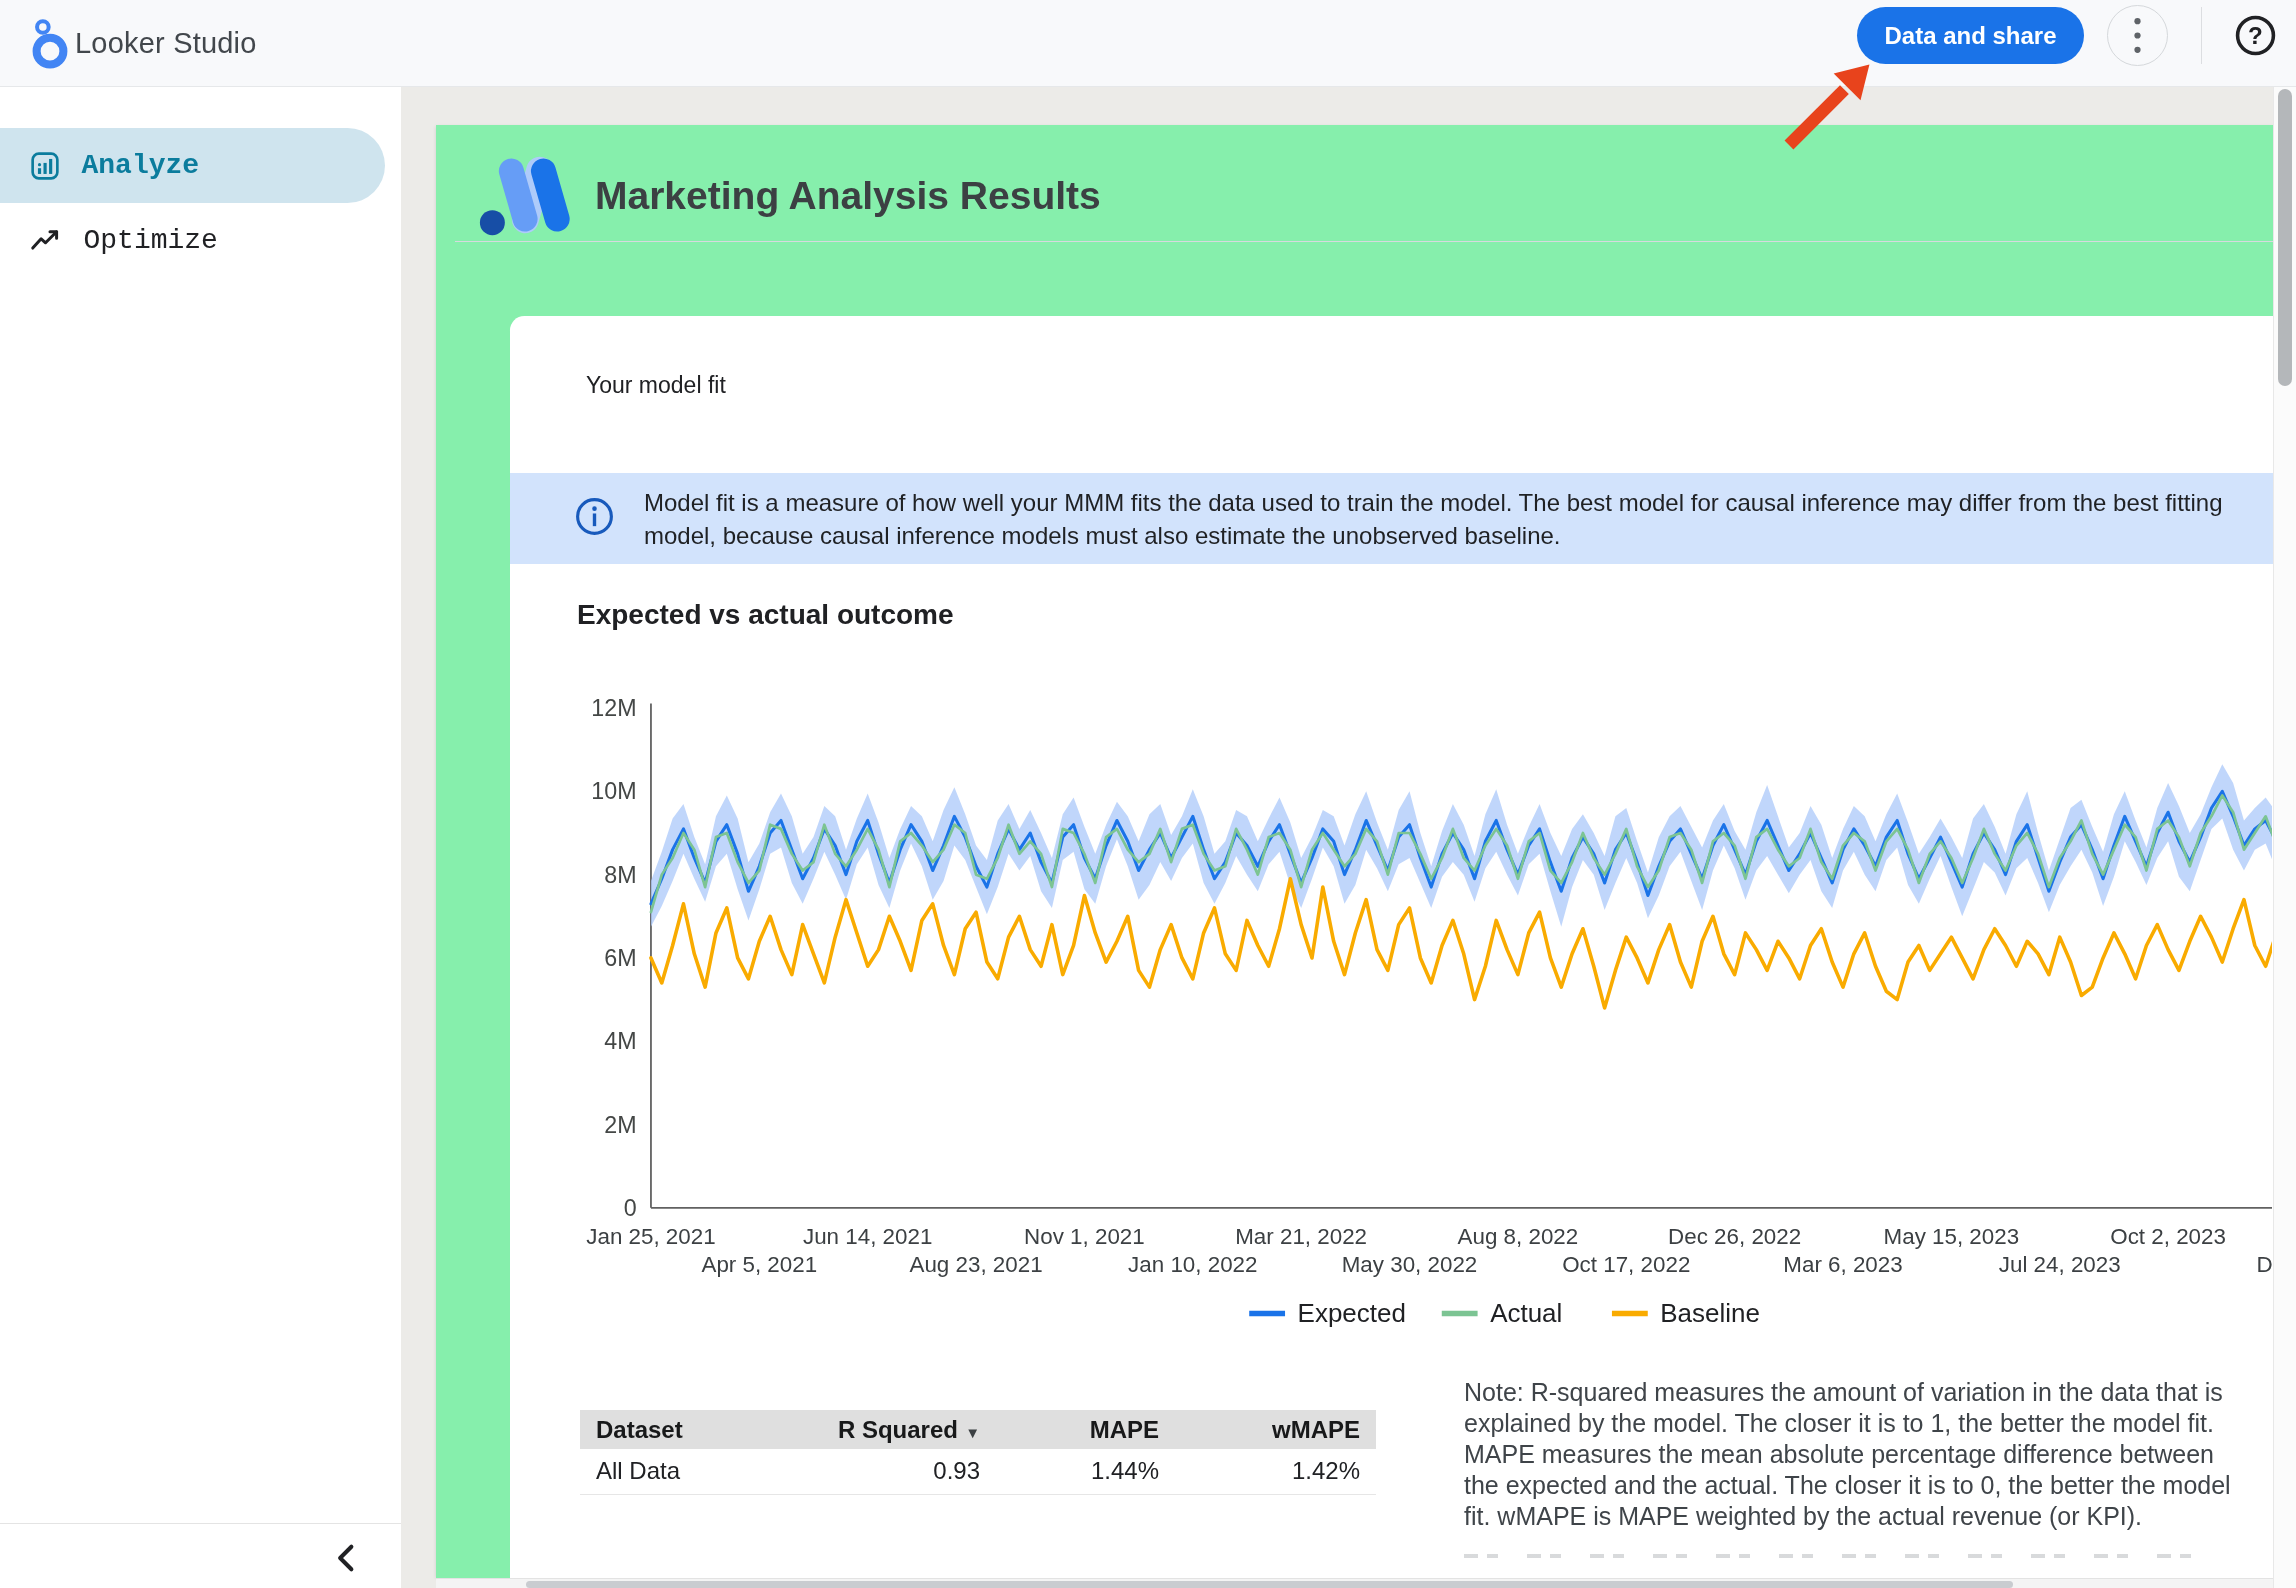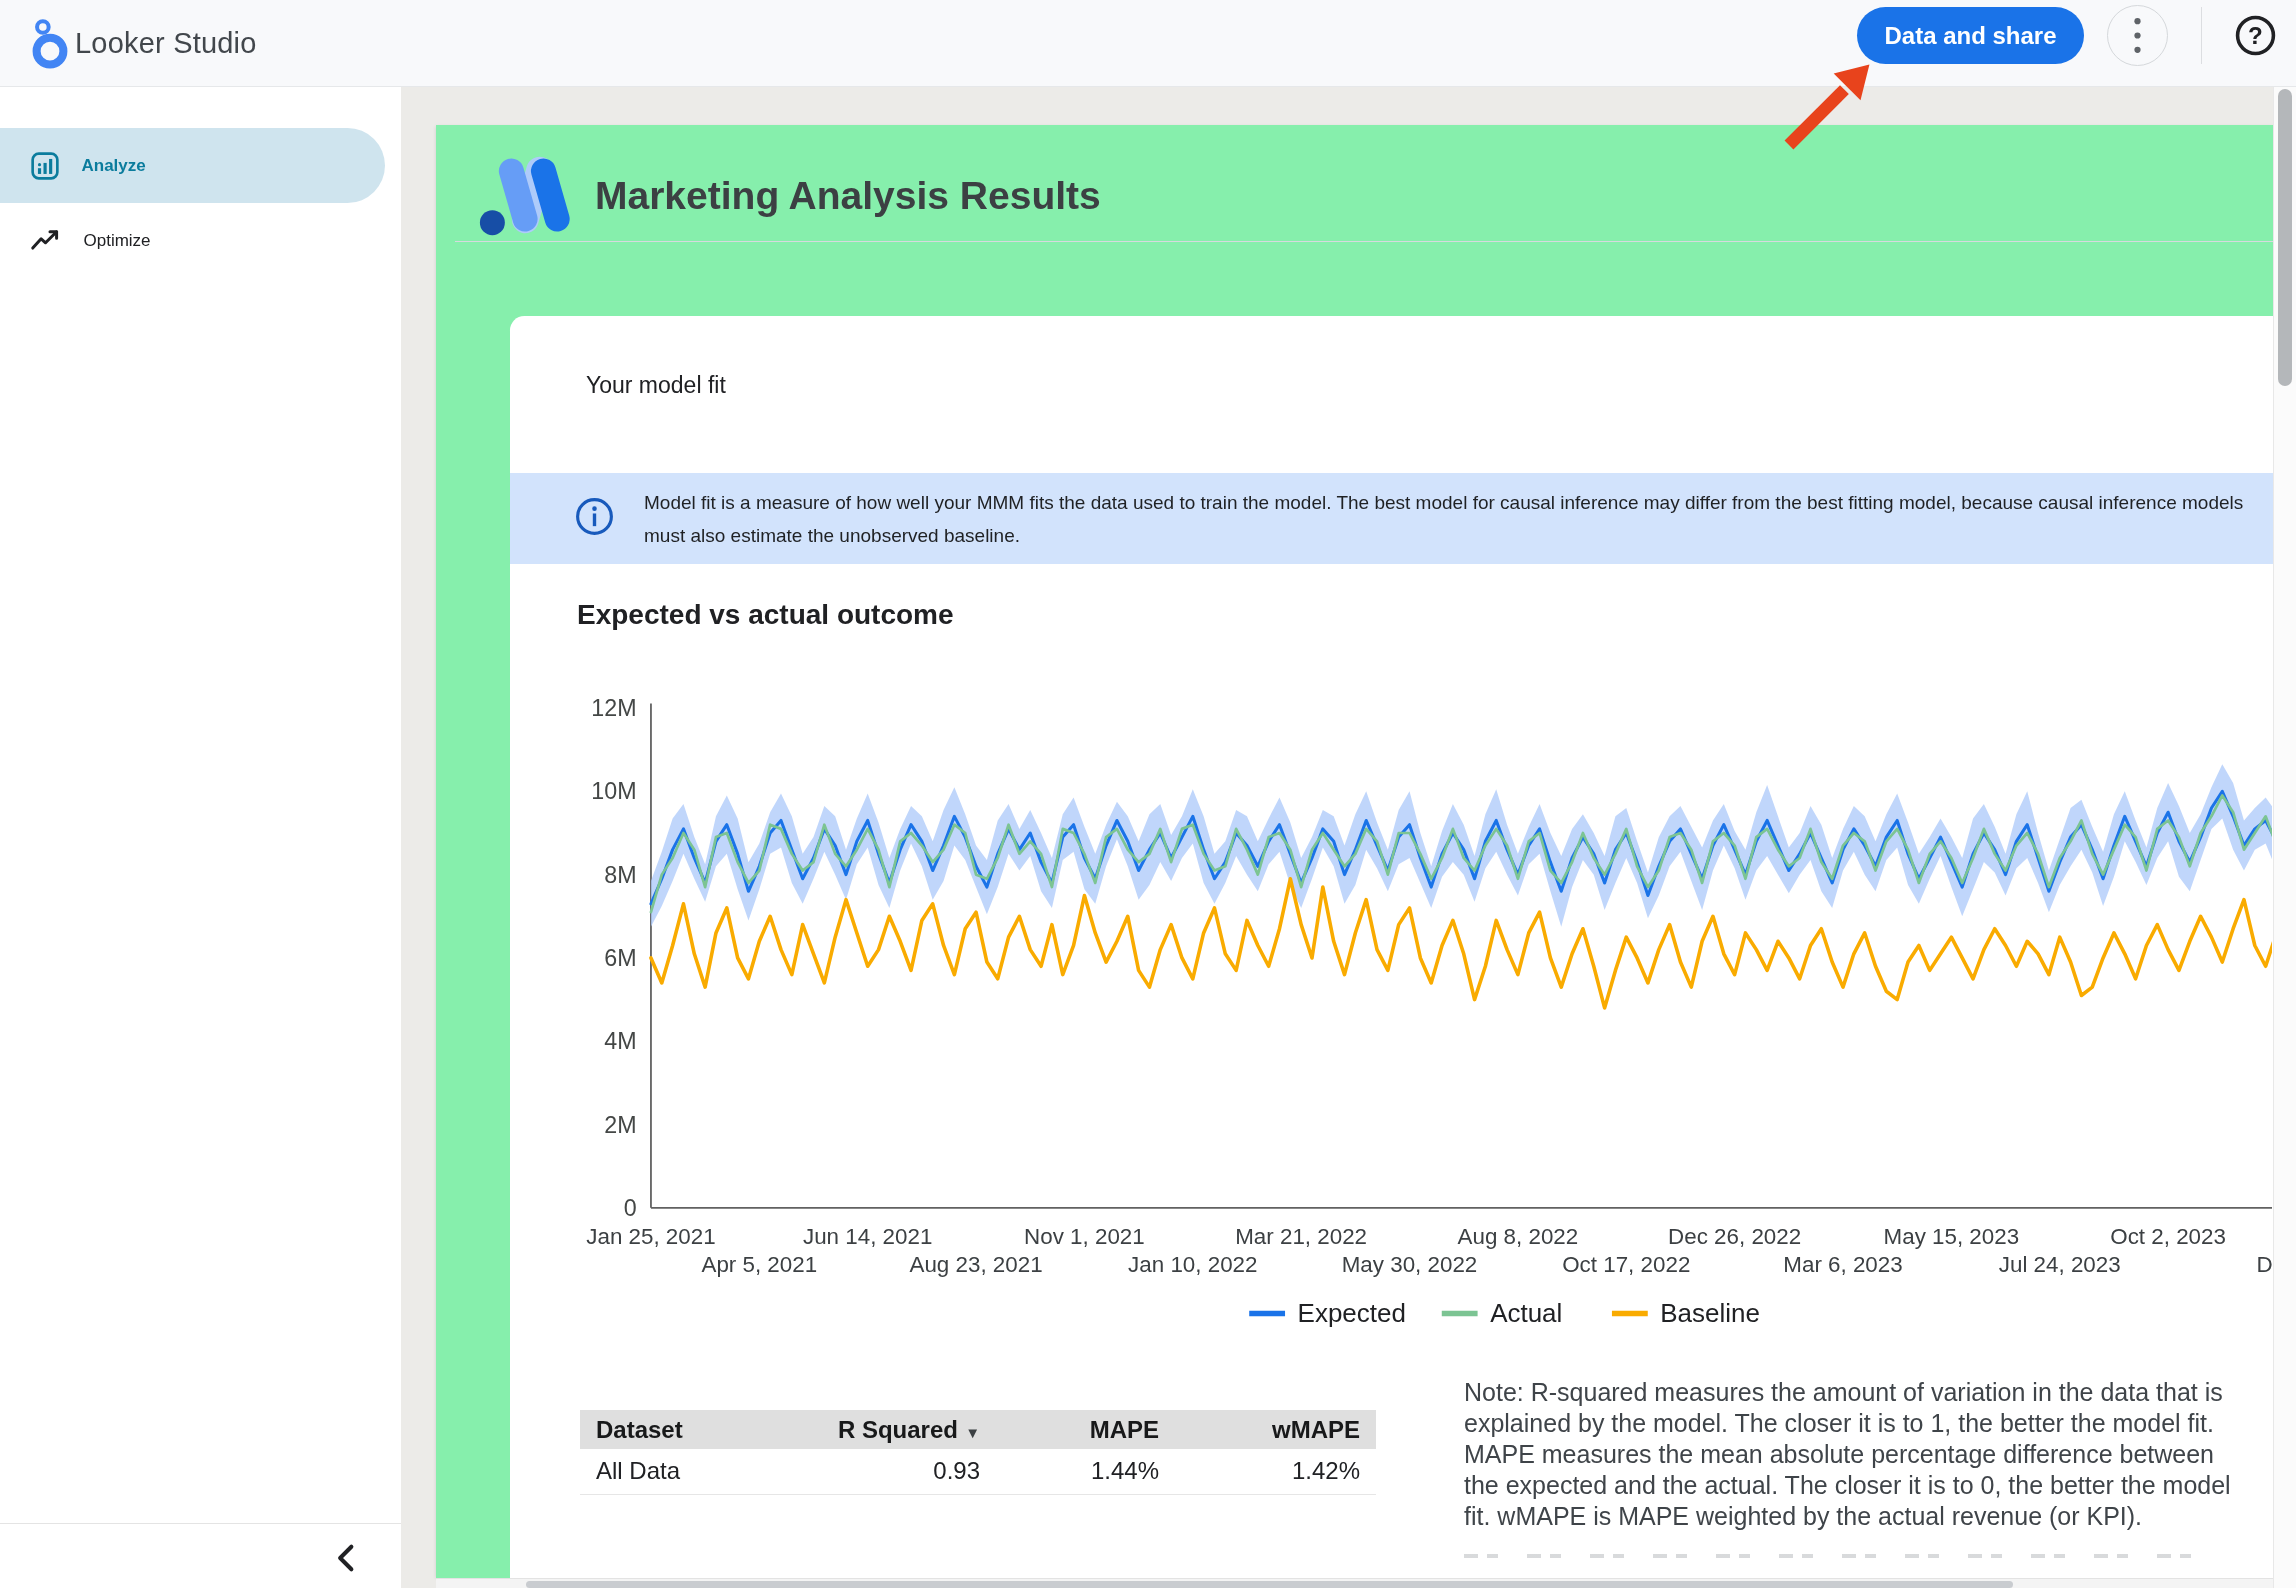--- a/index.html
+++ b/index.html
@@ -20,42 +20,42 @@
   .help-wrap { position:absolute; left:2234px; top:14.3px; width:43px; height:43px; cursor:pointer; }
 
   
   .annot-arrow { position:absolute; left:1755px; top:27px; z-index:60; pointer-events:none; }
 
   
   .sidebar { position:absolute; left:0; top:87px; width:401px; height:1502px; background:#ffffff; z-index:10; }
   .nav-list { position:absolute; top:41px; left:0; width:100%; }
   .nav-item { height:75px; display:flex; align-items:center; padding-left:30px; gap:21.5px;
               color:#202124; cursor:pointer; }
-  .nav-item .nav-label { font-size:17px; font-weight:500; }
+  .nav-item .nav-label { font-size:28px; font-weight:500;font-family:Liberation Mono, monospace; }
   .nav-item.active { width:385px; background:#cfe4ee; border-radius:0 38px 38px 0; color:#0b7c9d; }
   .nav-item.active .nav-label { font-weight:bold; }
   .sidebar-footer { position:absolute; bottom:0; left:0; width:401px; height:66px; border-top:0.9px solid #e4e4e4; }
   .collapse-btn { position:absolute; left:330px; top:16px; width:36px; height:36px; cursor:pointer; }
 
   
   .main-bg { position:absolute; left:401px; top:87px; width:1895px; height:1502px; background:#ecebe8; z-index:1; }
   .page { position:absolute; left:436px; top:125px; width:1837px; height:1453px; background:#86efac;
           overflow:hidden; z-index:2; box-shadow:0 0.9px 3.6px rgba(0,0,0,0.12); }
 
   .page-header-title { position:absolute; left:159px; top:49px; font-size:39px; color:#3c4043; }
   .gmp-logo { position:absolute; left:43px; top:25px; }
   .page-divider { position:absolute; left:19px; top:116px; width:1818px; height:0.9px; background:#d6dade; }
 
   .card { position:absolute; left:74px; top:191px; width:1881px; height:1397px; background:#ffffff;
           border-radius:14.3px; }
   .card-title { position:absolute; left:76px; top:56px; font-size:23px; font-weight:400; color:#202124; }
 
   .banner { position:absolute; left:0; top:157px; width:1881px; height:91px; background:#d2e3fc; }
   .banner-icon { position:absolute; left:64px; top:23px; }
-  .banner-text { position:absolute; left:134px; top:13.4px; width:1621px; font-size:19px; line-height:33px; color:#1f2124; }
+  .banner-text { position:absolute; left:134px; top:13.4px; width:1621px; font-size:24px; line-height:33px; color:#1f2124; }
 
   .chart-title { position:absolute; left:67px; top:283px; font-size:28px; color:#202124; }
   .chart-wrap { position:absolute; left:29px; top:365px; width:1733px; height:690px; }
   .ytick { font-size:26px; fill:#444746; }
   .xtick { font-size:25px; fill:#3c4043; }
   .legendt { font-size:29px; fill:#202124; }
   .axis { stroke:#616161; stroke-width:2; }
 
   .table-wrap { position:absolute; left:70px; top:1054px; width:796px; }
   table { border-collapse:collapse; width:796px; table-layout:fixed;margin-top:40px; }

